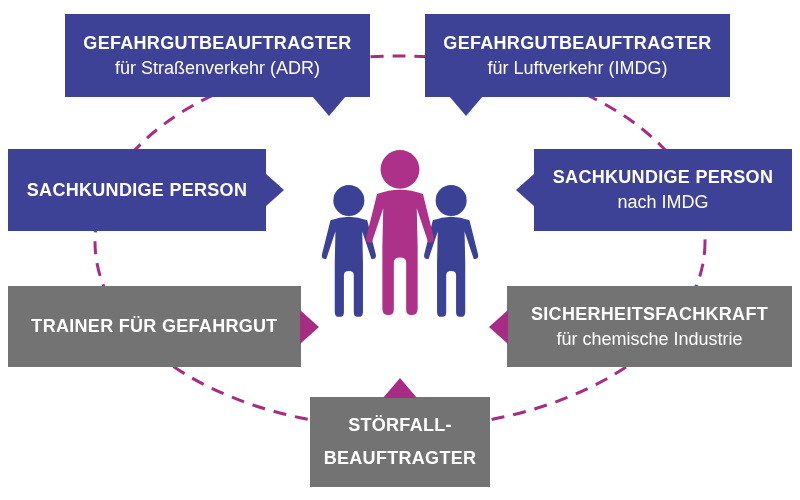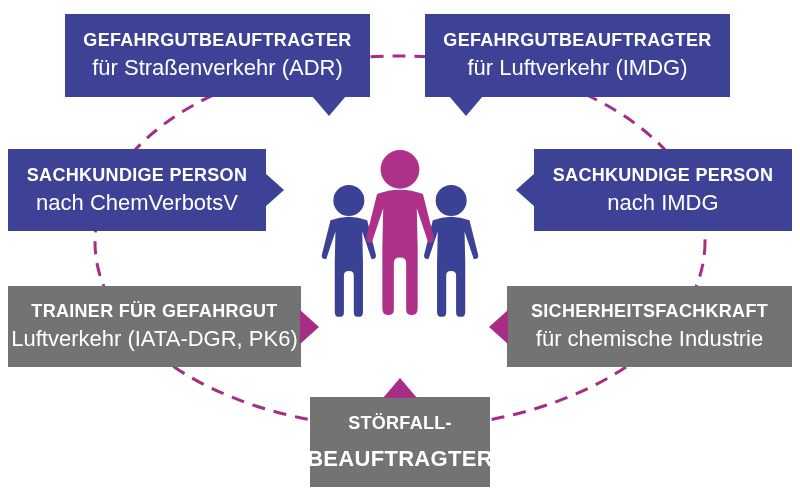--- a/index.html
+++ b/index.html
@@ -28,21 +28,21 @@
     box-sizing: border-box;
   }
   .node .title {
     font-weight: bold;
     font-size: 18px;
     letter-spacing: 0.3px;
     white-space: nowrap;
   }
   .node .subtitle {
     font-weight: 400;
-    font-size: 22px;
+    font-size: 18px;
     white-space: nowrap;
   }
   .node.emphasis { gap: 12px; }
   .node.emphasis .subtitle { font-weight: bold; letter-spacing: 0.3px; }
 
   .node.indigo { background: #3d4296; }
   .node.magenta { background: #737373; text-align: center; }
   .node.indigo .ptr { color: #3d4296; }
   .node.magenta .ptr { color: #a62c84; }
 
@@ -126,33 +126,31 @@
   </div>
 
   <div id="node-1" class="node indigo">
     <span class="title">GEFAHRGUTBEAUFTRAGTER</span>
     <span class="subtitle">für Luftverkehr (IMDG)</span>
     <span class="ptr ptr-down at-left"></span>
   </div>
 
   <div id="node-2" class="node indigo">
     <span class="title">SACHKUNDIGE PERSON</span>
-    <span class="subtitle">nach ChemVerbotsV</span>
     <span class="ptr ptr-right"></span>
   </div>
 
   <div id="node-3" class="node indigo">
     <span class="title">SACHKUNDIGE PERSON</span>
     <span class="subtitle">nach IMDG</span>
     <span class="ptr ptr-left"></span>
   </div>
 
   <div id="node-4" class="node magenta">
     <span class="title">TRAINER FÜR GEFAHRGUT</span>
-    <span class="subtitle">Luftverkehr (IATA-DGR, PK6)</span>
     <span class="ptr ptr-right"></span>
   </div>
 
   <div id="node-6" class="node magenta emphasis">
     <span class="title">STÖRFALL-</span>
     <span class="subtitle">BEAUFTRAGTER</span>
     <span class="ptr ptr-up"></span>
   </div>
 
   <div id="node-5" class="node magenta">

